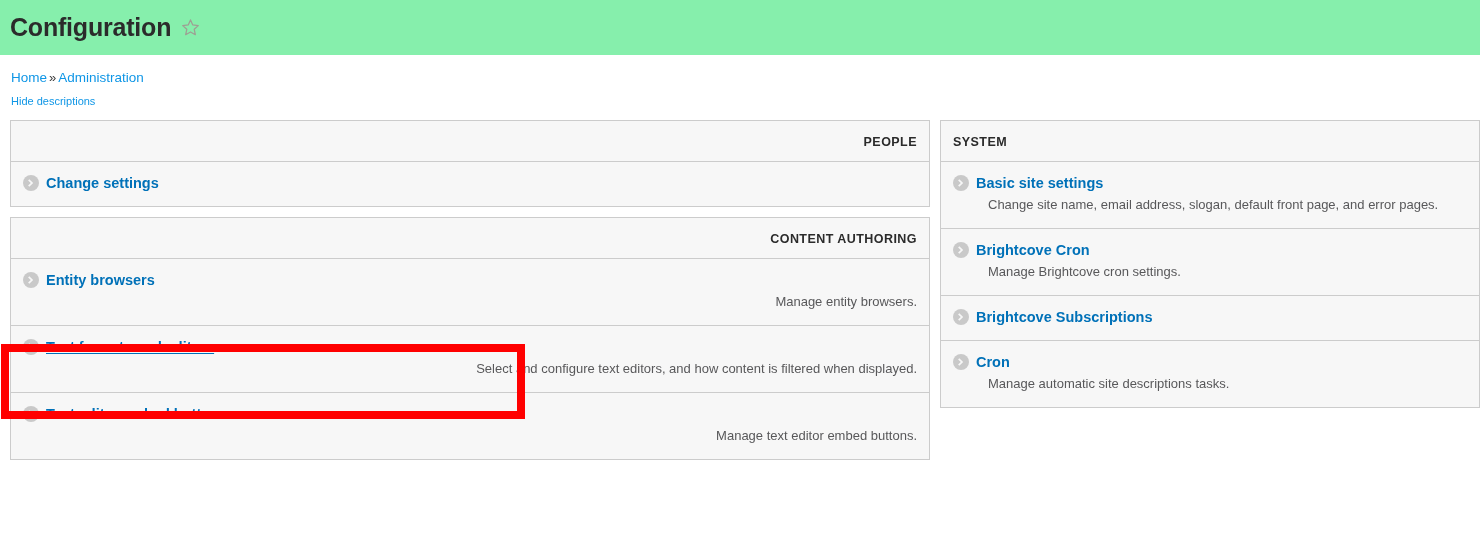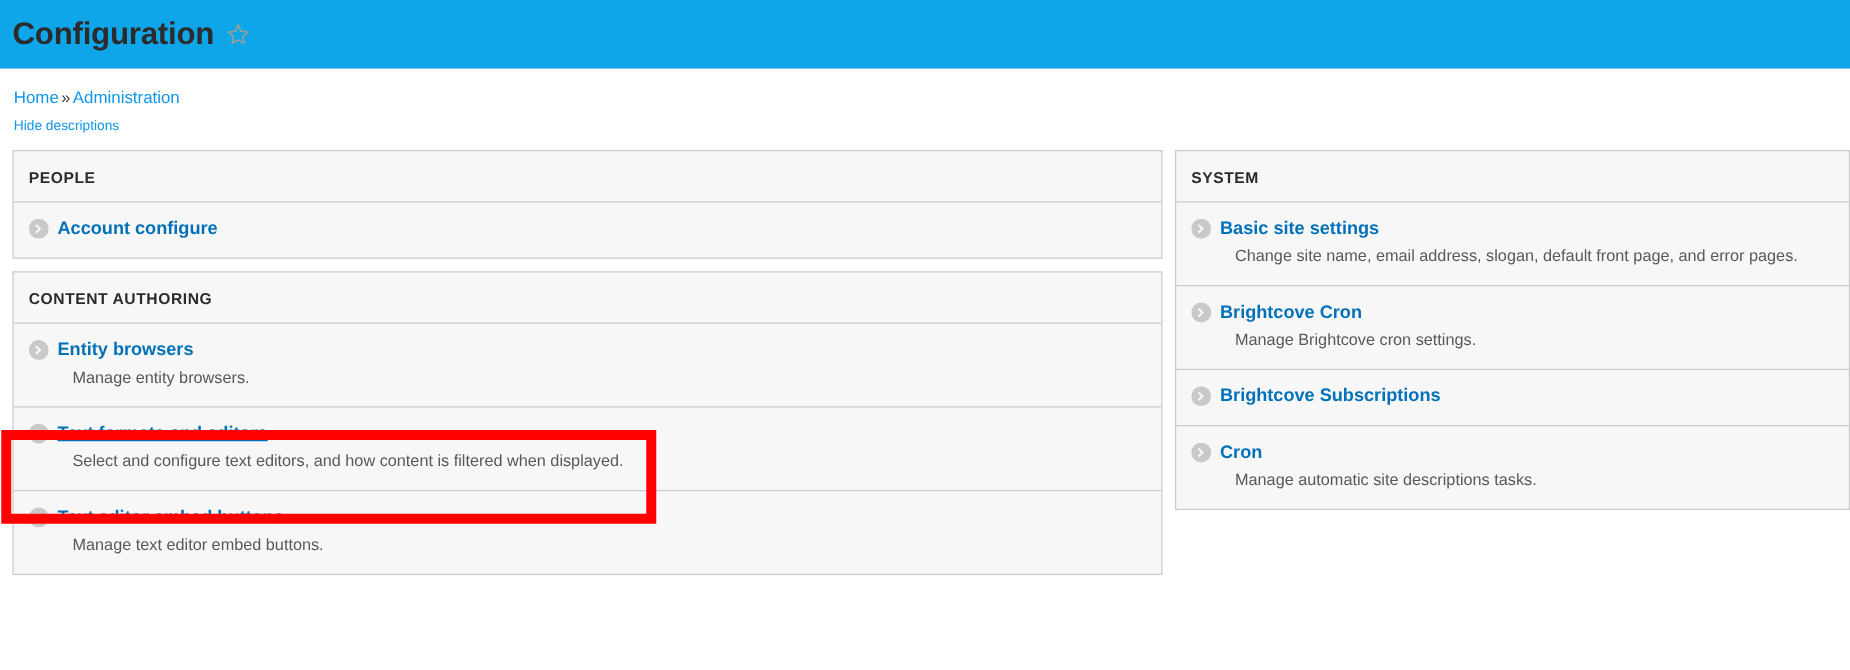--- a/index.html
+++ b/index.html
@@ -8,21 +8,21 @@
     width: 1480px;
     height: 536px;
     background: #ffffff;
     font-family: "Liberation Sans", "DejaVu Sans", sans-serif;
     overflow: hidden;
   }
 
   
   .page-header {
     height: 55px;
-    background: #0ea5e9;
+    background: #86efac;
     display: flex;
     align-items: center;
     padding: 0 0 0 10px;
   }
   .page-title {
     font-size: 25px;
     font-weight: bold;
     color: #2b2b2b;
     letter-spacing: -0.2px;
     line-height: 1;
@@ -65,21 +65,21 @@
 
   
   .columns {
     position: relative;
     margin-top: 10px;
     padding: 0 0 0 10px;
     display: flex;
     gap: 10px;
     align-items: flex-start;
   }
-  .col-left  { width: 920px; flex: 0 0 920px; }
+  .col-left  { width: 920px; flex: 0 0 920px; text-align: right; }
   .col-right { width: 540px; flex: 0 0 540px; }
 
   
   .panel {
     background: #f7f7f7;
     border: 1px solid #ccc;
     margin-bottom: 10px;
   }
   .panel-title {
     font-size: 12.5px;
@@ -165,21 +165,21 @@
         <div class="panel-title">PEOPLE</div>
         <div class="panel-body">
           <div class="item">
             <div class="item-head">
               <span class="bullet-icon">
                 <svg width="16" height="16" viewBox="0 0 16 16" aria-hidden="true">
                   <circle cx="8" cy="8" r="8" fill="#c9c9c9"></circle>
                   <path d="M6.3 4.3 L10.2 8 L6.3 11.7 L5.1 10.6 L7.8 8 L5.1 5.4 Z" fill="#f7f7f7"></path>
                 </svg>
               </span>
-              <a href="#" class="item-link">Account configure</a>
+              <a href="#" class="item-link">Change settings</a>
             </div>
           </div>
         </div>
       </div>
       <div class="panel">
         <div class="panel-title">CONTENT AUTHORING</div>
         <div class="panel-body">
           <div class="item">
             <div class="item-head">
               <span class="bullet-icon">

